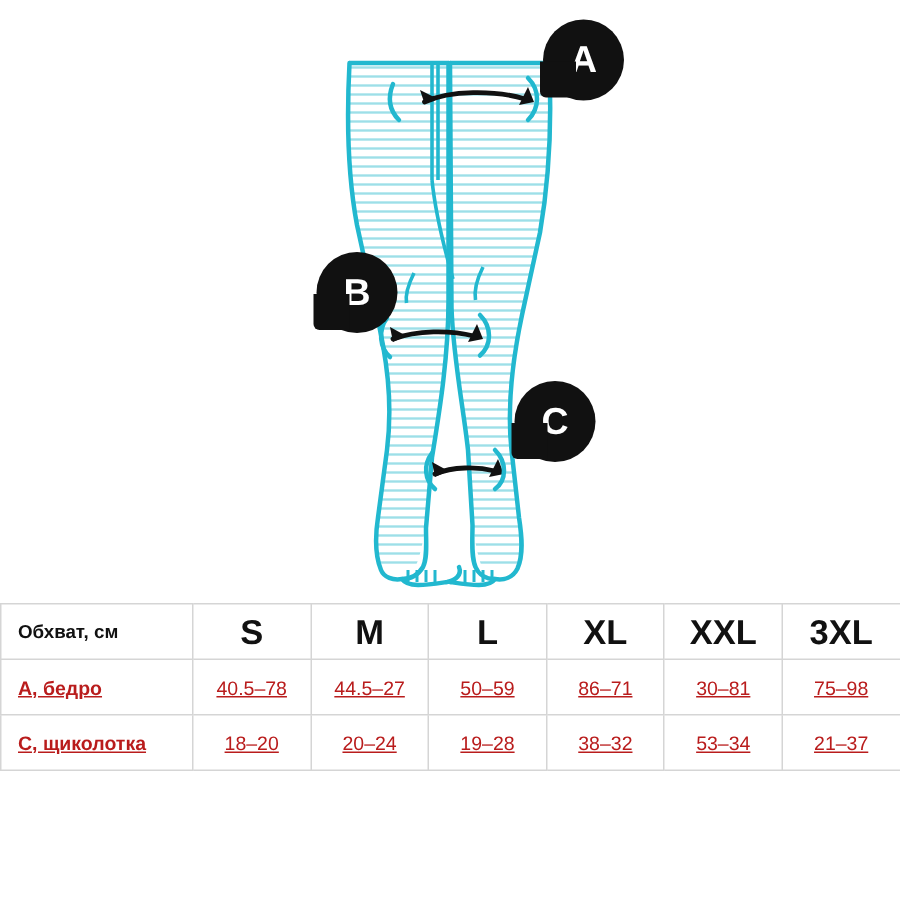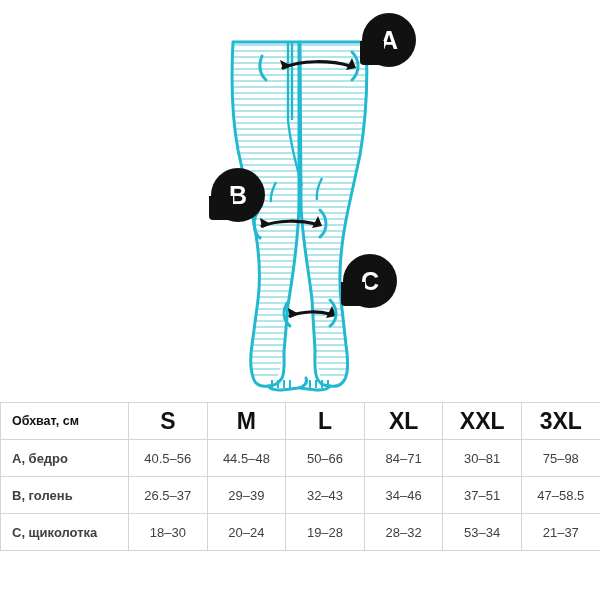--- a/index.html
+++ b/index.html
@@ -79,21 +79,22 @@
   }
   .size-table thead th.row-head {
     font-size: 12.5px;
     font-weight: bold;
     text-align: left;
     padding-left: 11px;
   }
   .size-table tbody td {
     height: 34px;
     font-size: 13px;
-    color: #404040;
+    color: #b91c1c;
+    text-decoration: underline;
   }
   .size-table tbody td.row-head {
     font-size: 13px;
     font-weight: bold;
     text-align: left;
     padding-left: 11px;
   }
   .col-label { width: 128px; }
   .col-val { width: 78.6px; }
 </style>
@@ -195,41 +196,32 @@
         <th>M</th>
         <th>L</th>
         <th>XL</th>
         <th>XXL</th>
         <th>3XL</th>
       </tr>
     </thead>
     <tbody>
       <tr>
         <td class="row-head">A, бедро</td>
-        <td>40.5–56</td>
-        <td>44.5–48</td>
-        <td>50–66</td>
-        <td>84–71</td>
+        <td>40.5–78</td>
+        <td>44.5–27</td>
+        <td>50–59</td>
+        <td>86–71</td>
         <td>30–81</td>
         <td>75–98</td>
       </tr>
       <tr>
-        <td class="row-head">B, голень</td>
-        <td>26.5–37</td>
-        <td>29–39</td>
-        <td>32–43</td>
-        <td>34–46</td>
-        <td>37–51</td>
-        <td>47–58.5</td>
-      </tr>
-      <tr>
         <td class="row-head">C, щиколотка</td>
-        <td>18–30</td>
+        <td>18–20</td>
         <td>20–24</td>
         <td>19–28</td>
-        <td>28–32</td>
+        <td>38–32</td>
         <td>53–34</td>
         <td>21–37</td>
       </tr>
     </tbody>
   </table>
 
 </div>
 
 </body></html>

